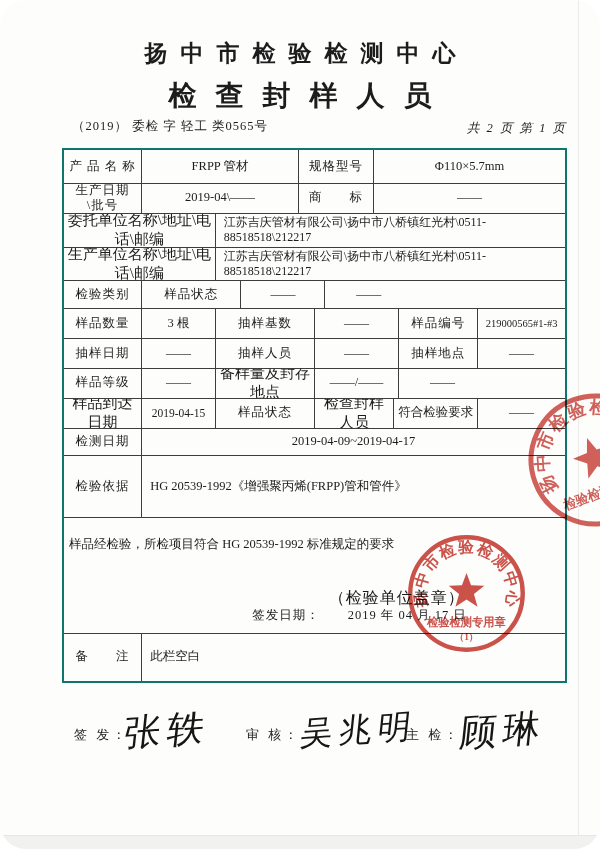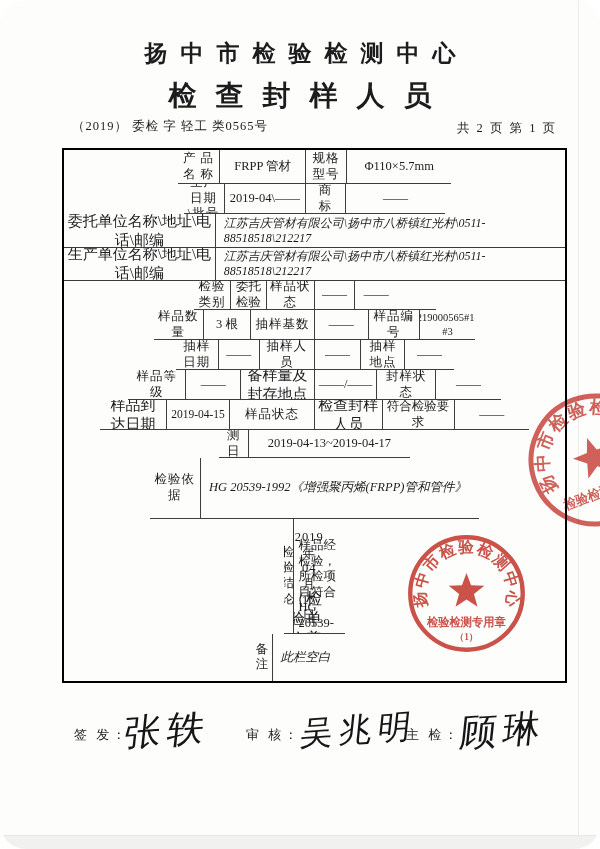--- a/index.html
+++ b/index.html
@@ -18,37 +18,37 @@
     text-align:center;font-size:23px;font-weight:bold;
     letter-spacing:13px;text-indent:13px;
   }
   .report-title{
     position:absolute;top:77px;left:0;width:100%;
     text-align:center;font-size:28px;font-weight:bold;
     letter-spacing:19px;text-indent:19px;
   }
   .ref-line{position:absolute;top:118px;left:62px;right:33px;font-size:12.5px;}
   .ref-no{position:absolute;left:10px;top:0;letter-spacing:1px;}
-  .page-info{position:absolute;right:10px;top:2px;letter-spacing:2px;}
+  .page-info{position:absolute;right:0;top:2px;letter-spacing:2px;font-style:italic;}
   
   .tbl{
     position:absolute;left:62px;top:148px;width:505px;height:535px;
-    border:2px solid #000000;box-sizing:border-box;
-    display:flex;flex-direction:column;background:transparent;align-items:center;
+    border:2px solid #0f766e;box-sizing:border-box;
+    display:flex;flex-direction:column;background:transparent;
   }
   .tr{display:flex;border-bottom:1px solid #3d3d3d;box-sizing:border-box;}
   .tr:last-child{border-bottom:none;}
   .td{
     border-right:1px solid #3d3d3d;box-sizing:border-box;
     display:flex;align-items:center;justify-content:center;
     font-size:12.5px;text-align:center;line-height:1.25;
     padding:1px 3px;overflow:hidden;
   }
   .td:last-child{border-right:none;}
-  .td.left{justify-content:flex-start;text-align:left;padding-left:8px;font-style:italic;}
+  .td.left{justify-content:flex-start;text-align:left;padding-left:8px;}
   .td.small{font-size:15px;}
   .lbl{letter-spacing:1px;}
   .conclusion-cell{position:relative;display:block;padding:0;}
   .conclusion-text{position:absolute;top:19px;left:5px;right:8px;font-size:12.5px;text-align:left;}
   .seal-note{position:absolute;top:70px;right:22px;font-size:16px;letter-spacing:1px;}
   .issue-line{position:absolute;bottom:9px;right:20px;font-size:12.5px;letter-spacing:1px;}
   .issue-line .gap{display:inline-block;width:28px;}
   
   .sig-row{position:absolute;top:712px;left:62px;right:30px;height:70px;}
   .sig-label{position:absolute;top:14px;font-size:13px;letter-spacing:3px;}
@@ -98,21 +98,20 @@
       <div class="td left" style="width:69.7%;font-size:12px">江苏吉庆管材有限公司\扬中市八桥镇红光村\0511-88518518\212217</div>
     </div>
 
     <div class="tr" style="height:33px">
       <div class="td small" style="width:30.3%">生产单位名称\地址\电话\邮编</div>
       <div class="td left" style="width:69.7%;font-size:12px">江苏吉庆管材有限公司\扬中市八桥镇红光村\0511-88518518\212217</div>
     </div>
 
     <div class="tr" style="height:29px">
       <div class="td lbl" style="width:15.6%">检验类别</div>
-      <div class="td" style="width:14.7%">委托检验</div>
       <div class="td lbl" style="width:19.8%">样品状态</div>
       <div class="td" style="width:16.8%">——</div>
       <div class="td" style="width:17.3%">——</div>
     </div>
 
     <div class="tr" style="height:30px">
       <div class="td lbl" style="width:15.6%">样品数量</div>
       <div class="td" style="width:14.7%">3 根</div>
       <div class="td lbl" style="width:19.8%">抽样基数</div>
       <div class="td" style="width:16.8%">——</div>
@@ -127,45 +126,43 @@
       <div class="td" style="width:16.8%">——</div>
       <div class="td lbl" style="width:15.8%">抽样地点</div>
       <div class="td" style="width:17.3%">——</div>
     </div>
 
     <div class="tr" style="height:30px">
       <div class="td lbl" style="width:15.6%">样品等级</div>
       <div class="td" style="width:14.7%">——</div>
       <div class="td small" style="width:19.8%">备样量及封存地点</div>
       <div class="td" style="width:16.8%">——/——</div>
-      <div class="td lbl" style="width:15.8%">封样状态</div>
       <div class="td" style="width:17.3%">——</div>
     </div>
 
     <div class="tr" style="height:30px">
       <div class="td small" style="width:15.6%">样品到达日期</div>
       <div class="td" style="width:14.7%;font-size:11.5px">2019-04-15</div>
       <div class="td lbl" style="width:19.8%">样品状态</div>
       <div class="td small" style="width:15.8%">检查封样人员</div>
       <div class="td" style="width:16.8%">符合检验要求</div>
       <div class="td" style="width:17.3%">——</div>
     </div>
 
     <div class="tr" style="height:28px">
       <div class="td lbl" style="width:15.6%">检测日期</div>
-      <div class="td" style="width:84.4%">2019-04-13~2019-04-17</div>
+      <div class="td" style="width:84.4%">2019-04-09~2019-04-17</div>
     </div>
 
     <div class="tr" style="height:62px">
       <div class="td lbl" style="width:15.6%">检验依据</div>
       <div class="td left" style="width:84.4%">HG 20539-1992《增强聚丙烯(FRPP)管和管件》</div>
     </div>
 
     <div class="tr" style="height:117px">
-      <div class="td lbl" style="width:15.6%">检验结论</div>
       <div class="td conclusion-cell" style="width:84.4%">
         <div class="conclusion-text">样品经检验，所检项目符合 HG 20539-1992 标准规定的要求</div>
         <div class="seal-note">（检验单位盖章）</div>
         <div class="issue-line">
           <span>签发日期：</span><span class="gap"></span><span>2019 年 04 月 17 日</span>
         </div>
       </div>
     </div>
 
     <div class="tr" style="height:48px">

